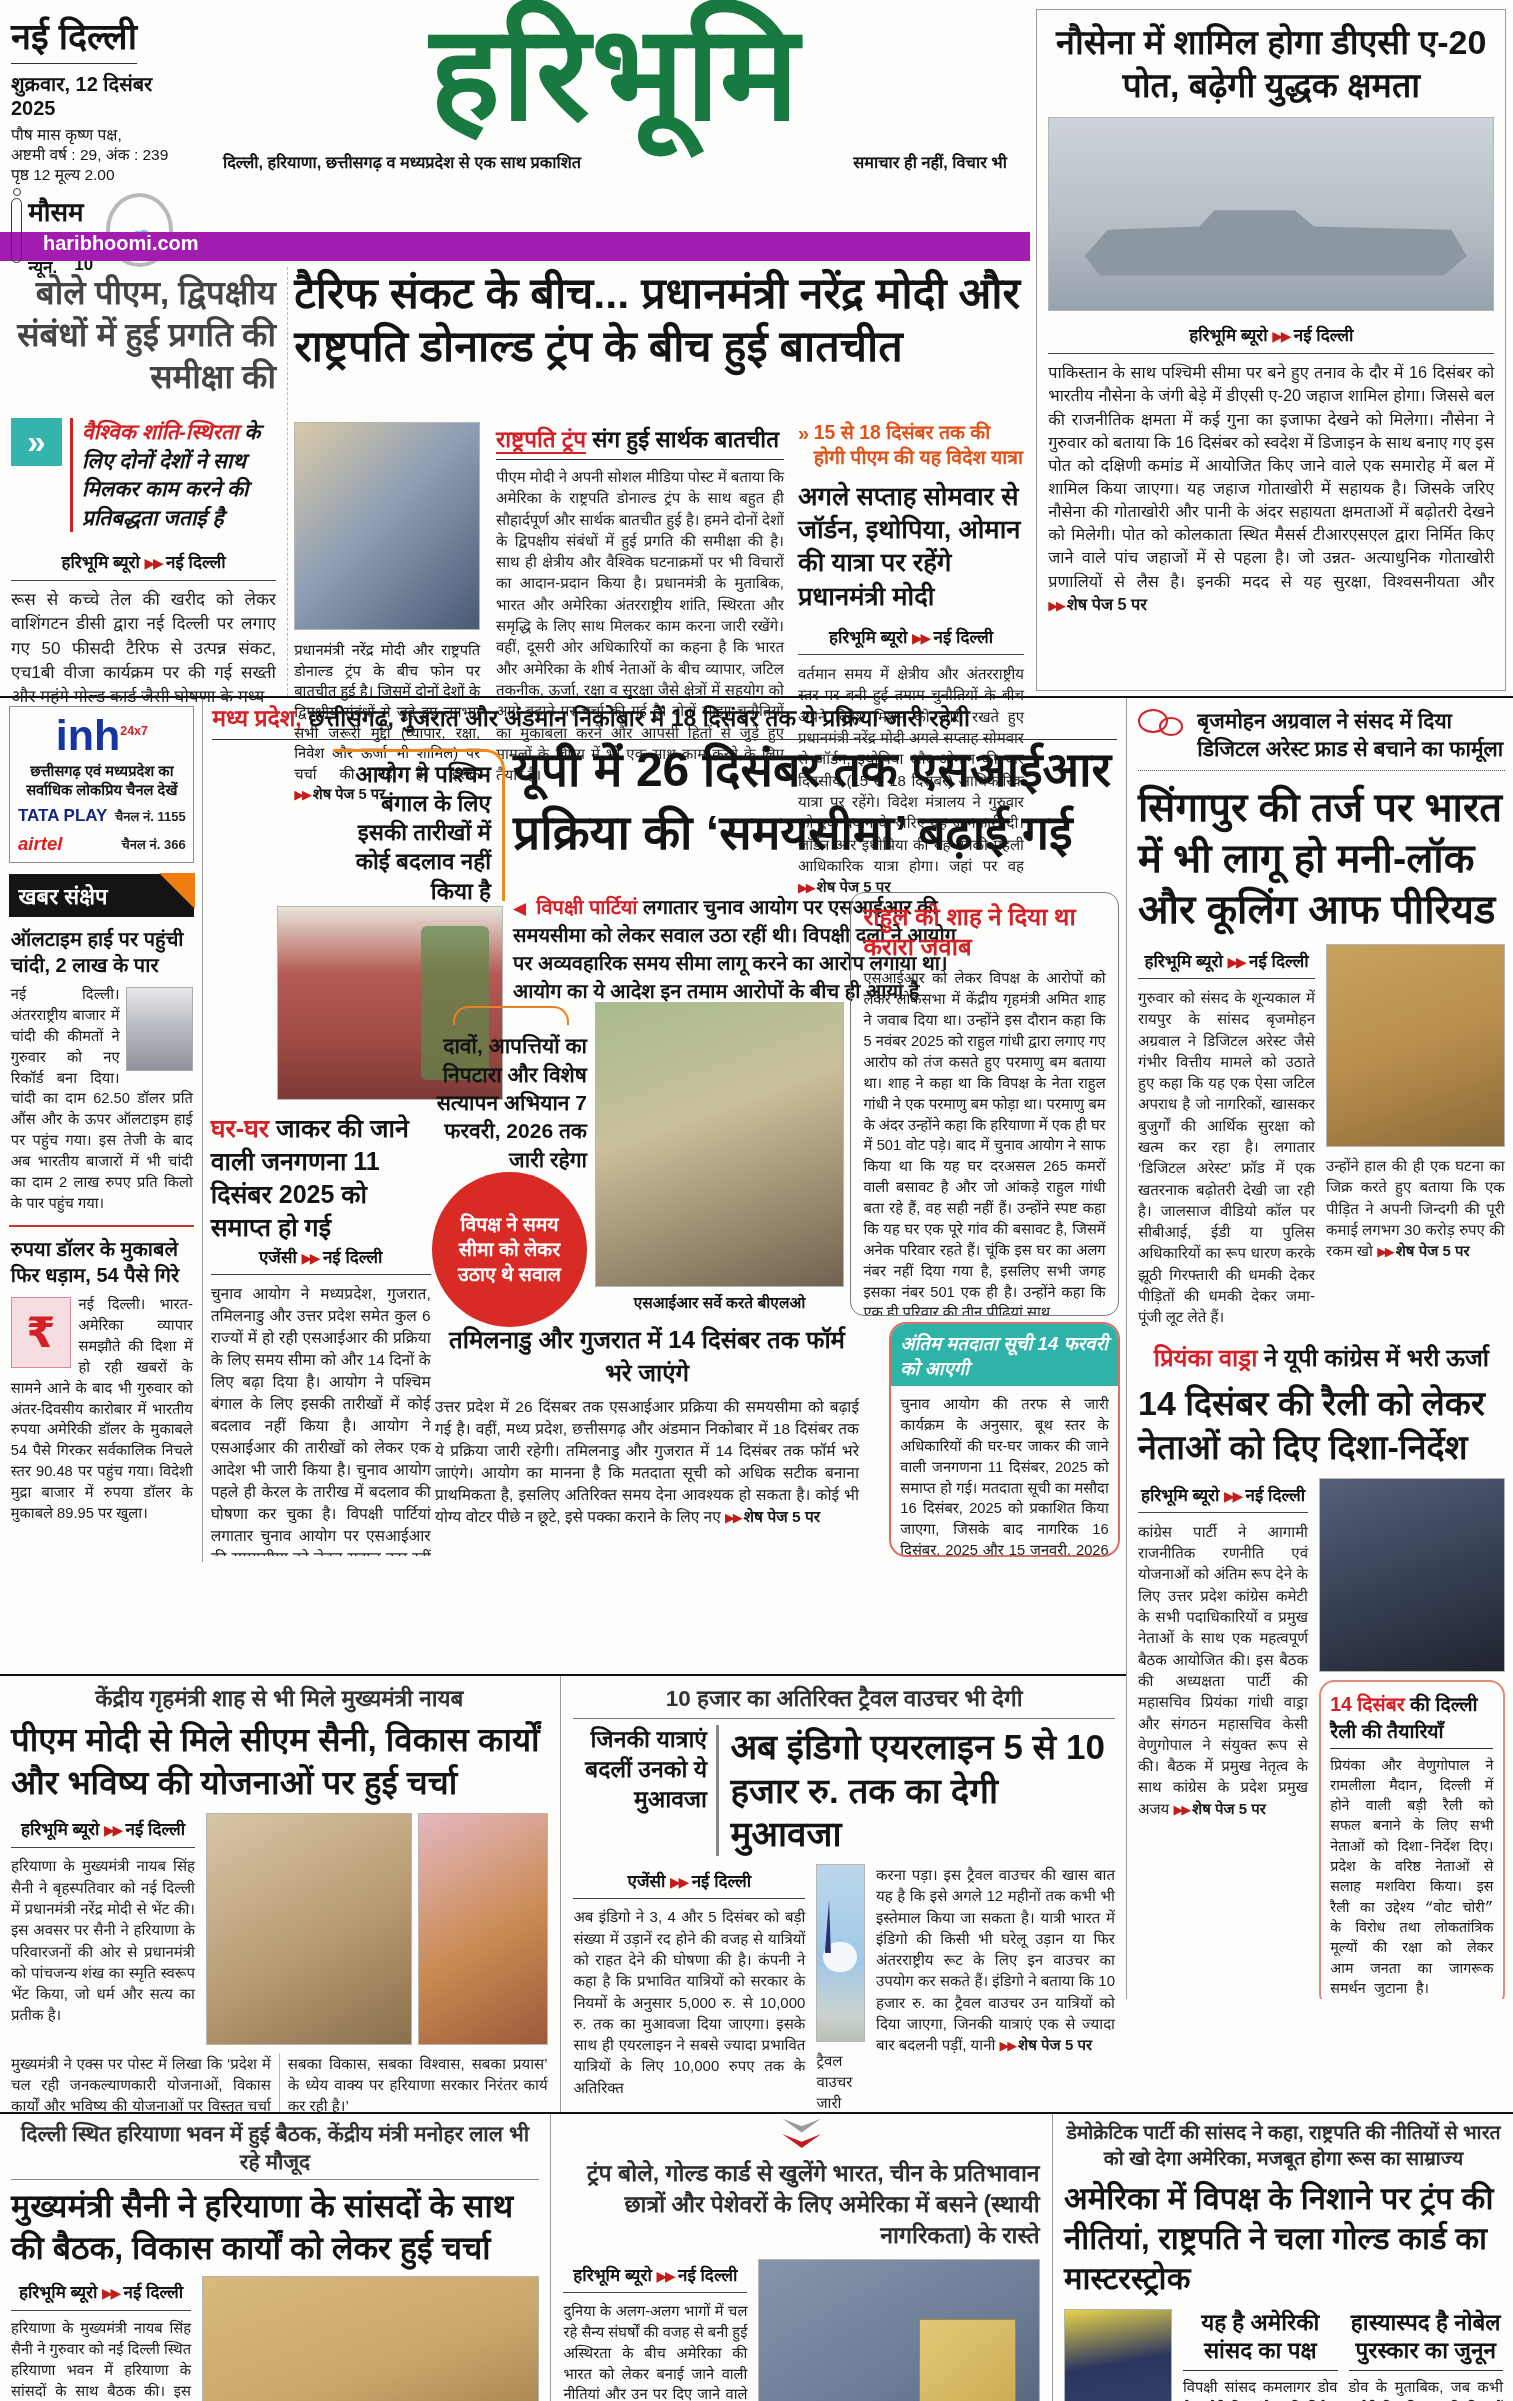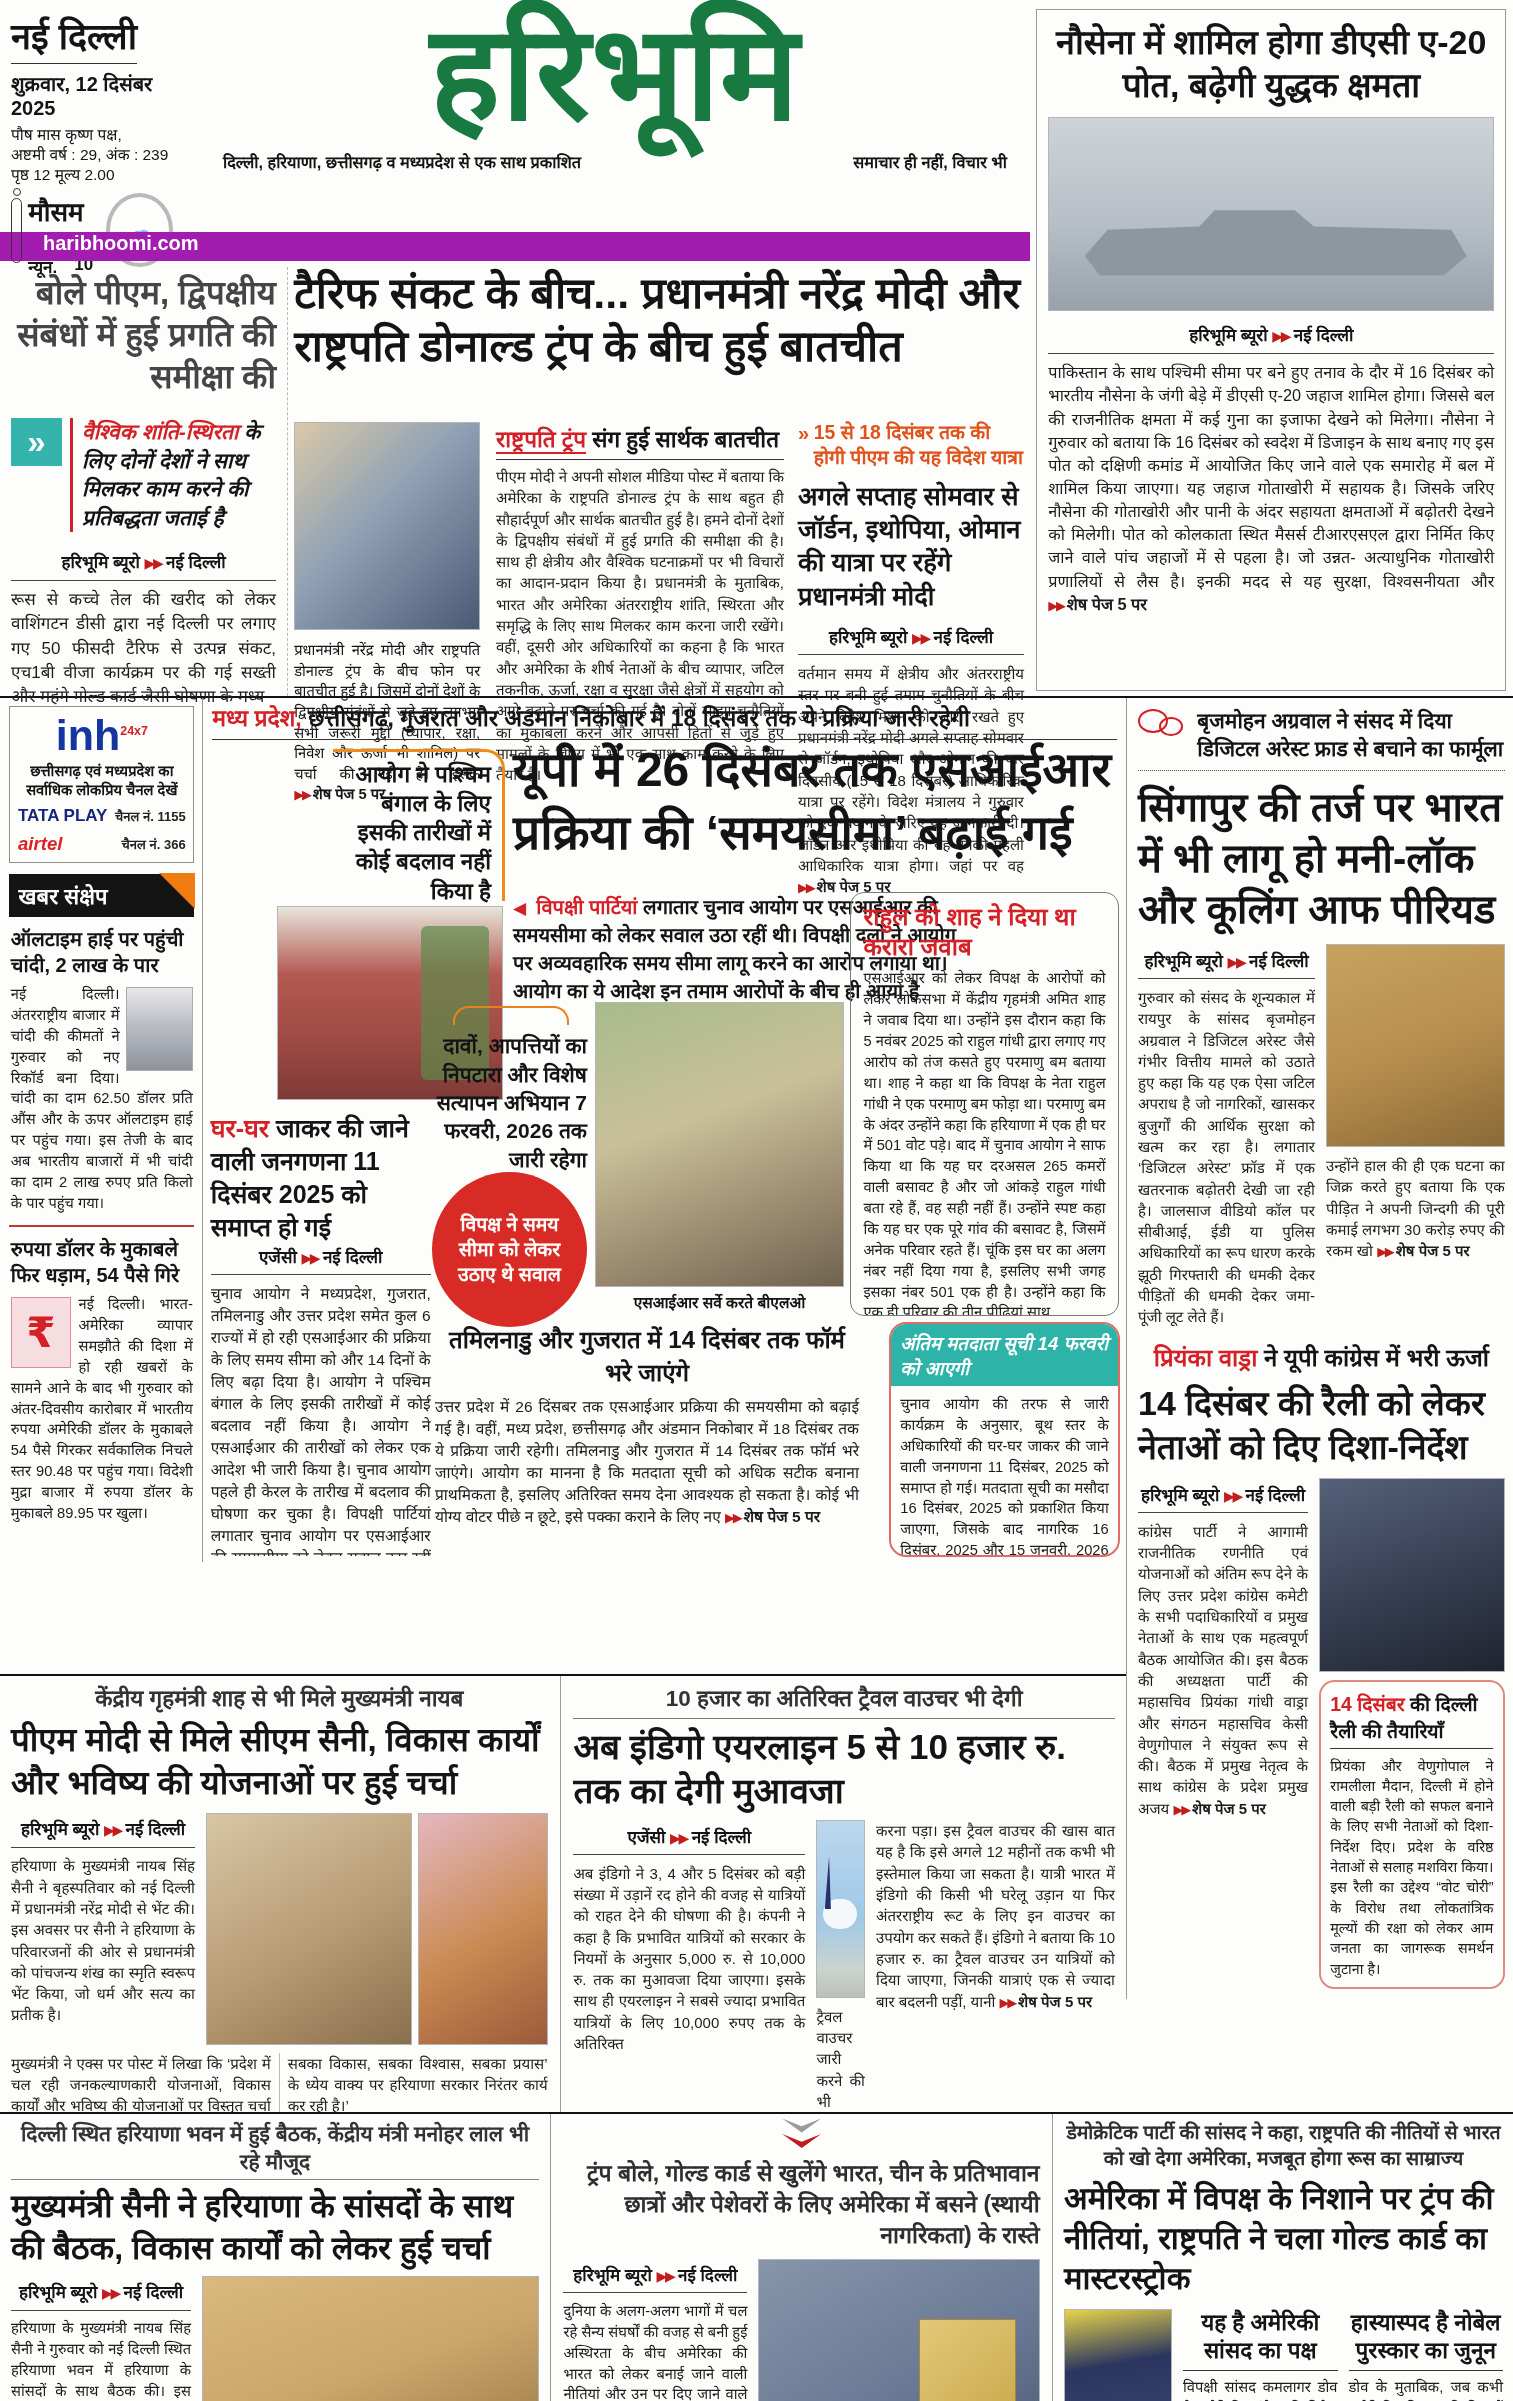--- a/index.html
+++ b/index.html
@@ -393,21 +393,21 @@
           </div>
           <div class="bd" style="font-size:15px;">
             <span>कांग्रेस पार्टी ने आगामी राजनीतिक रणनीति एवं योजनाओं को अंतिम रूप देने के लिए उत्तर प्रदेश कांग्रेस कमेटी के सभी पदाधिकारियों व प्रमुख नेताओं के साथ एक महत्वपूर्ण बैठक आयोजित की। इस बैठक की अध्यक्षता पार्टी की महासचिव प्रियंका गांधी वाड्रा और संगठन महासचिव केसी वेणुगोपाल ने संयुक्त रूप से की। बैठक में प्रमुख नेतृत्व के साथ कांग्रेस के प्रदेश प्रमुख अजय </span>
             <span class="more"><span class="ar">▶▶</span><span>शेष पेज 5 पर</span></span>
           </div>
         </div>
         <div class="priR">
           <div class="ph prigirl"></div>
           <div class="rally">
             <div class="rally-h"><span class="red">14 दिसंबर</span><span> की दिल्ली रैली की तैयारियाँ</span></div>
-            <div class="bd" style="font-size:14.3px;">प्रियंका और वेणुगोपाल ने रामलीला मैदान, दिल्ली में होने वाली बड़ी रैली को सफल बनाने के लिए सभी नेताओं को दिशा-निर्देश दिए। प्रदेश के वरिष्ठ नेताओं से सलाह मशविरा किया। इस रैली का उद्देश्य “वोट चोरी” के विरोध तथा लोकतांत्रिक मूल्यों की रक्षा को लेकर आम जनता का जागरूक समर्थन जुटाना है।</div>
+            <div class="bd" style="font-size:14.3px;font-family:Liberation Mono, monospace;">प्रियंका और वेणुगोपाल ने रामलीला मैदान, दिल्ली में होने वाली बड़ी रैली को सफल बनाने के लिए सभी नेताओं को दिशा-निर्देश दिए। प्रदेश के वरिष्ठ नेताओं से सलाह मशविरा किया। इस रैली का उद्देश्य “वोट चोरी” के विरोध तथा लोकतांत्रिक मूल्यों की रक्षा को लेकर आम जनता का जागरूक समर्थन जुटाना है।</div>
           </div>
         </div>
       </div>
 
     </div>
 
     <div class="rowB">
       <div class="saini">
         <div class="saini-k">केंद्रीय गृहमंत्री शाह से भी मिले मुख्यमंत्री नायब</div>
         <div class="saini-h">पीएम मोदी से मिले सीएम सैनी, विकास कार्यों और भविष्य की योजनाओं पर हुई चर्चा</div>
@@ -422,20 +422,21 @@
             <div class="ph pm1"></div>
             <div class="ph pm2"></div>
           </div>
         </div>
         <div class="saibot bd" style="font-size:15px;">मुख्यमंत्री ने एक्स पर पोस्ट में लिखा कि ‘प्रदेश में चल रही जनकल्याणकारी योजनाओं, विकास कार्यों और भविष्य की योजनाओं पर विस्तृत चर्चा की। प्रधानमंत्री जी द्वारा दिए गए ‘सबका साथ, सबका विकास, सबका विश्वास, सबका प्रयास’ के ध्येय वाक्य पर हरियाणा सरकार निरंतर कार्य कर रही है।’</div>
       </div>
 
       <div class="indigo">
         <div class="ind-k">10 हजार का अतिरिक्त ट्रैवल वाउचर भी देगी</div>
         <div class="indtop">
+          <div class="ind-side">जिनकी यात्राएं बदलीं उनको ये मुआवजा</div>
           <div class="ind-h">अब इंडिगो एयरलाइन 5 से 10 हजार रु. तक का देगी मुआवजा</div>
         </div>
         <div class="indrow">
           <div class="indL">
             <div class="by">
               <span>एजेंसी</span><span class="ar">▶▶</span><span>नई दिल्ली</span>
             </div>
             <div class="bd" style="font-size:15px;">अब इंडिगो ने 3, 4 और 5 दिसंबर को बड़ी संख्या में उड़ानें रद होने की वजह से यात्रियों को राहत देने की घोषणा की है। कंपनी ने कहा है कि प्रभावित यात्रियों को सरकार के नियमों के अनुसार 5,000 रु. से 10,000 रु. तक का मुआवजा दिया जाएगा। इसके साथ ही एयरलाइन ने सबसे ज्यादा प्रभावित यात्रियों के लिए 10,000 रुपए तक के अतिरिक्त</div>
           </div>
           <div class="indM">

